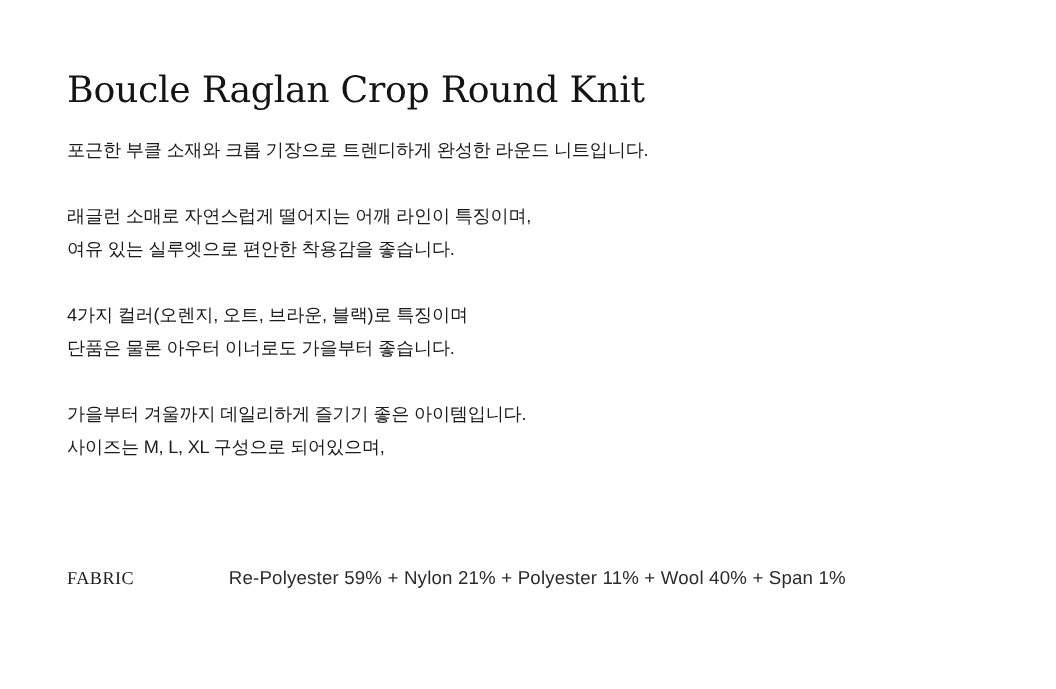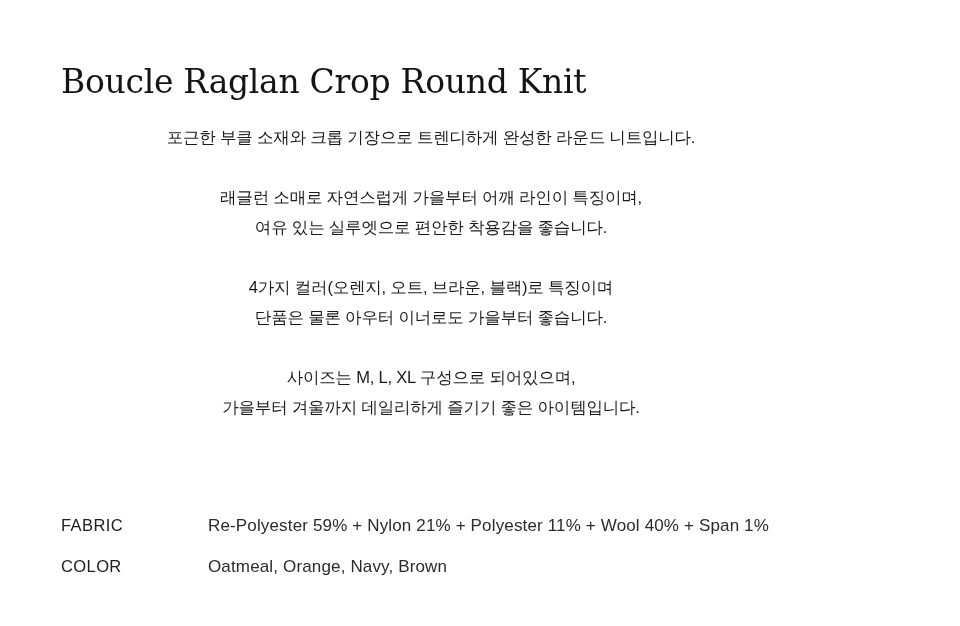--- a/index.html
+++ b/index.html
@@ -38,21 +38,20 @@
     color: #141414;
     white-space: nowrap;
   }
 
   
   .description {
     position: absolute;
     left: 61px;
     top: 122px;
     width: 740px;
-    text-align: center;
   }
 
   .desc-block {
     margin: 0 0 30px 0;
   }
 
   .desc-block:last-child {
     margin-bottom: 0;
   }
 
@@ -75,21 +74,21 @@
   }
 
   .spec-row {
     display: flex;
     align-items: baseline;
     height: 41px;
   }
 
   .spec-label {
     flex: 0 0 147px;
-    font-family: Liberation Sans, sans-serif;
+    font-family: Liberation Serif, serif;
     font-size: 16.5px;
     font-weight: 400;
     letter-spacing: 0.4px;
     color: #202020;
     white-space: nowrap;
   }
 
   .spec-value {
     flex: 1 1 auto;
     font-family: "Liberation Sans", "DejaVu Sans", sans-serif;
@@ -107,43 +106,39 @@
 
   <h1 class="product-title">Boucle Raglan Crop Round Knit</h1>
 
   <div class="description">
 
     <div class="desc-block">
       <div class="desc-line">포근한 부클 소재와 크롭 기장으로 트렌디하게 완성한 라운드 니트입니다.</div>
     </div>
 
     <div class="desc-block">
-      <div class="desc-line">래글런 소매로 자연스럽게 가을부터 어깨 라인이 특징이며,</div>
+      <div class="desc-line">래글런 소매로 자연스럽게 떨어지는 어깨 라인이 특징이며,</div>
       <div class="desc-line">여유 있는 실루엣으로 편안한 착용감을 좋습니다.</div>
     </div>
 
     <div class="desc-block">
       <div class="desc-line">4가지 컬러(오렌지, 오트, 브라운, 블랙)로 특징이며</div>
       <div class="desc-line">단품은 물론 아우터 이너로도 가을부터 좋습니다.</div>
     </div>
 
     <div class="desc-block">
+      <div class="desc-line">가을부터 겨울까지 데일리하게 즐기기 좋은 아이템입니다.</div>
       <div class="desc-line">사이즈는 M, L, XL 구성으로 되어있으며,</div>
-      <div class="desc-line">가을부터 겨울까지 데일리하게 즐기기 좋은 아이템입니다.</div>
     </div>
 
   </div>
 
   <div class="spec-table">
 
     <div class="spec-row">
       <div class="spec-label">FABRIC</div>
       <div class="spec-value">Re-Polyester 59% + Nylon 21% + Polyester 11% + Wool 40% + Span 1%</div>
     </div>
 
-    <div class="spec-row">
-      <div class="spec-label">COLOR</div>
-      <div class="spec-value">Oatmeal, Orange, Navy, Brown</div>
-    </div>
 
   </div>
 
 </div>
 
 </body></html>

